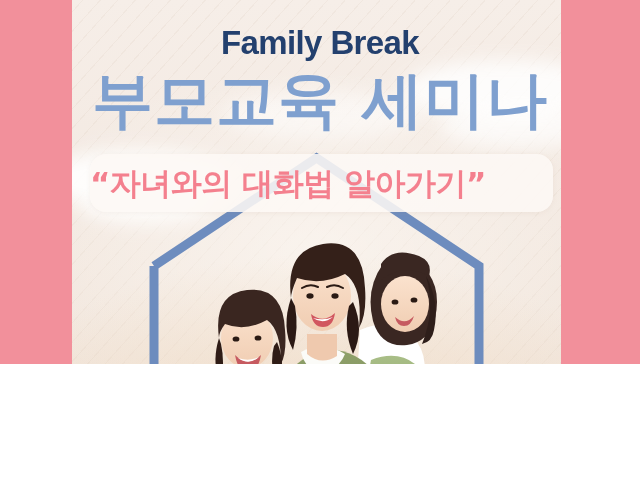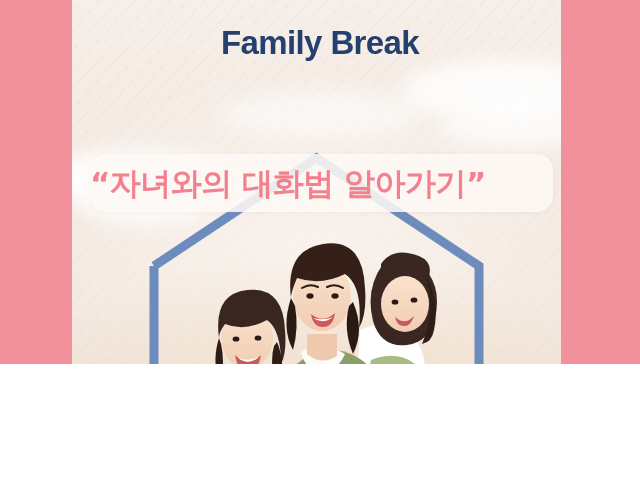--- a/index.html
+++ b/index.html
@@ -268,18 +268,19 @@
       <path d="M80 145 q13 13 26 0 q-3 17 -13 17 q-10 0 -13 -17 z" fill="#C65A60"></path>
       <path d="M83 148 q11 8 21 -1 q-10 5 -21 1 z" fill="#ffffff"></path>
 
       <ellipse cx="196" cy="250" rx="22" ry="11" fill="#ffffff"></ellipse>
       <ellipse cx="196" cy="256" rx="22" ry="6" fill="#BCCCDF"></ellipse>
     </svg>
   </div>
 
   <div class="eyebrow">Family Break</div>
 
+  <div class="title-kr">부모교육 세미나</div>
 
   <div class="subtitle-banner">
     <span class="subtitle-text">“자녀와의 대화법 알아가기”</span>
   </div>
 
 </div>
 
 </body></html>

